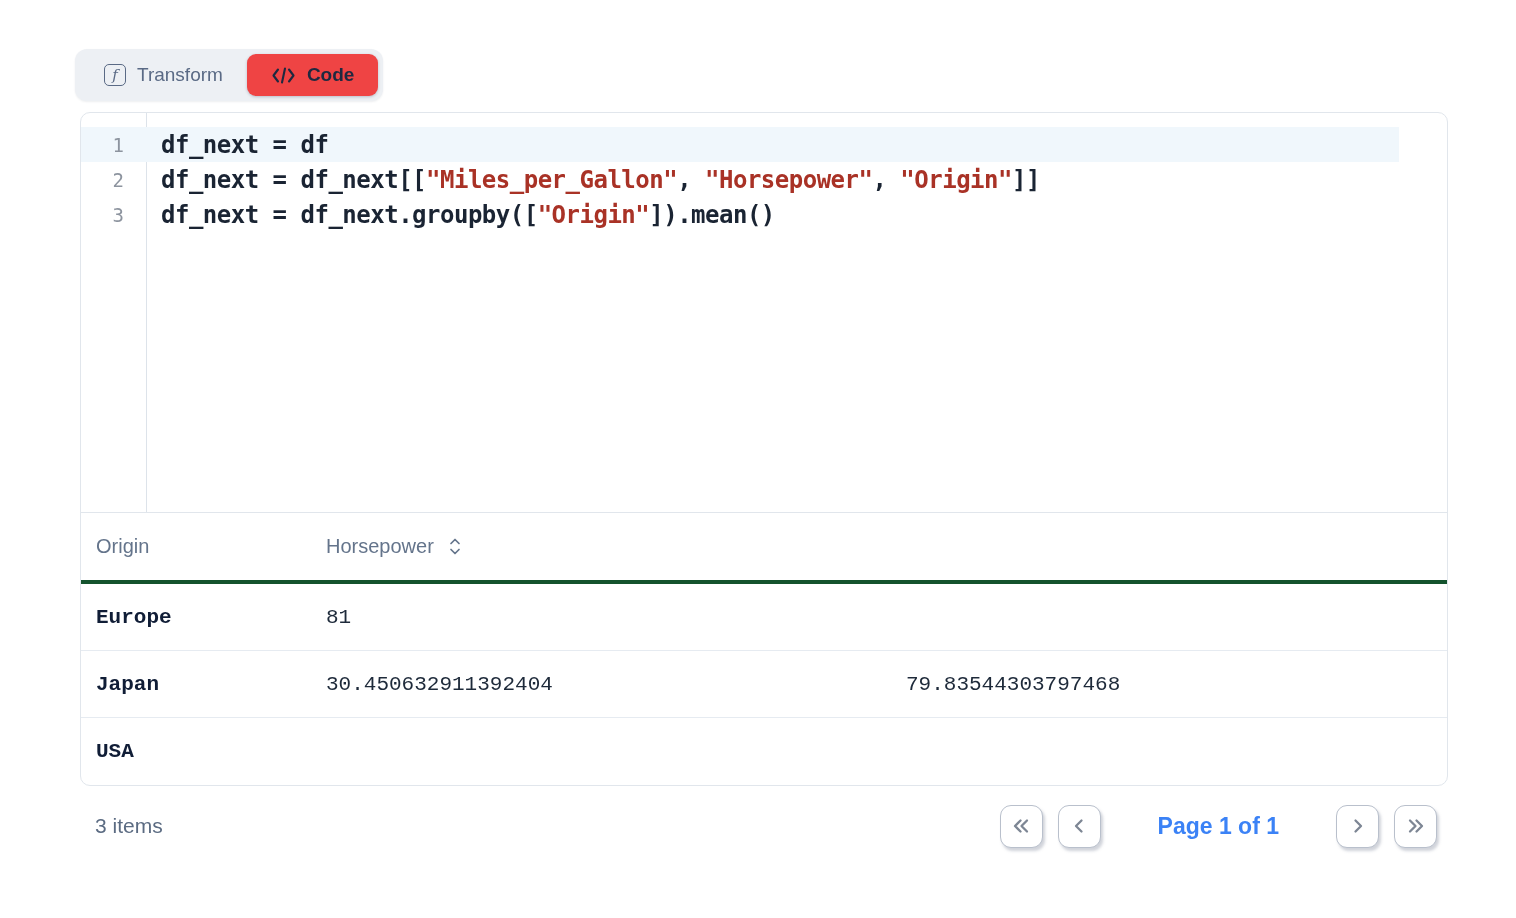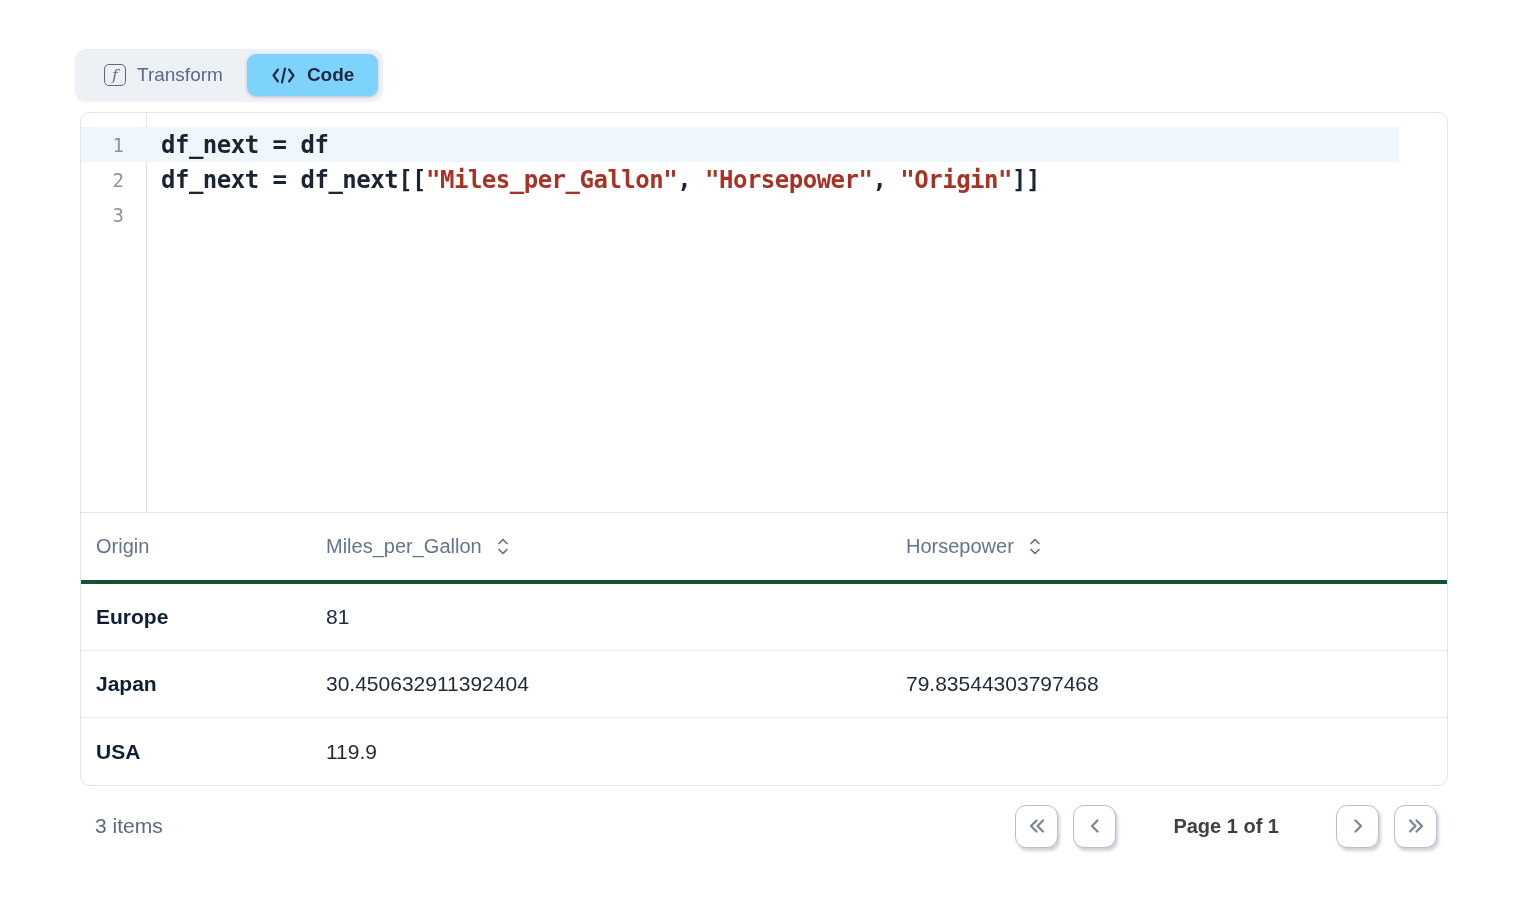--- a/index.html
+++ b/index.html
@@ -12,21 +12,21 @@
     background:#edf0f4; border-radius:12px; padding:0 5px;
     box-shadow:0 1px 2px rgba(30,40,70,.08);
   }
   .tab {
     display:flex; align-items:center; gap:11px;
     height:42px; padding:0 24px; border-radius:9px;
     font-size:19px; cursor:pointer; white-space:nowrap;
   }
   .tab-inactive { color:#5a6a85; font-weight:500; }
   .tab-active {
-    background:#7dd3fc; color:#1e2940; font-weight:600;
+    background:#ef4444; color:#1e2940; font-weight:600;
     box-shadow:0 1px 3px rgba(30,40,70,.25);
   }
   .fn-icon {
     width:22px; height:22px; border:1.6px solid #5a6a85; border-radius:5px;
     display:flex; align-items:center; justify-content:center;
     font-family:"DejaVu Serif", serif; font-style:italic; font-size:15px;
     color:#5a6a85; line-height:1;
   }
 
   
@@ -60,41 +60,41 @@
   }
   .tok-string { color:#a93226; }
 
   
   .thead, .trow {
     display:grid; grid-template-columns:230px 580px 1fr;
     padding-left:15px; align-items:center;
   }
   .thead { height:71px; border-bottom:4px solid #14532d; }
   .th { display:flex; align-items:center; gap:14px; color:#64748b; font-size:20px; font-weight:500; }
-  .trow { height:67px; border-bottom:1px solid #e6ebf1; }
+  .trow { height:67px; border-bottom:1px solid #e6ebf1;font-family:Liberation Mono, monospace; }
   .trow:last-child { border-bottom:none; }
   .td-origin { font-weight:700; color:#101d36; font-size:21px; }
   .td-num { color:#1e2a3a; font-size:21px; }
   .sort-icon { display:inline-flex; }
 
   
   .footer {
     position:absolute; left:80px; top:803px; width:1368px; height:46px;
     display:flex; align-items:center; padding:0 11px 0 15px;gap:32px;
   }
   .items-count { color:#5b6b82; font-size:21px; }
   .pager { margin-left:auto; display:flex; align-items:center; gap:15px; }
   .pg-btn {
     width:43px; height:43px; background:#fff;
     border:1.5px solid #b9c0cc; border-radius:11px;
     display:flex; align-items:center; justify-content:center;
     box-shadow:2px 3px 3px rgba(120,130,150,.35);
     cursor:pointer;
   }
-  .page-label { font-size:20px; font-weight:600; color:#404040; margin:0 42px; }
+  .page-label { font-size:23px; font-weight:600; color:#3b82f6; margin:0 42px; }
 </style>
 </head>
 <body>
 
 <div class="tabbar">
   <div class="tab tab-inactive">
     <span class="fn-icon">f</span>
     <span>Transform</span>
   </div>
   <div class="tab tab-active">
@@ -117,37 +117,29 @@
         <div class="code-line active">
           <span class="line-num">1</span>
           <span class="code-content"><span>df_next = df</span></span>
         </div>
         <div class="code-line">
           <span class="line-num">2</span>
           <span class="code-content"><span>df_next = df_next[[</span><span class="tok-string">"Miles_per_Gallon"</span><span>, </span><span class="tok-string">"Horsepower"</span><span>, </span><span class="tok-string">"Origin"</span><span>]]</span></span>
         </div>
         <div class="code-line">
           <span class="line-num">3</span>
+          <span class="code-content"><span>df_next = df_next.groupby([</span><span class="tok-string">"Origin"</span><span>]).mean()</span></span>
         </div>
       </div>
   </div>
 
   <div>
     <div class="thead">
       <div class="th">
         <span>Origin</span>
-      </div>
-      <div class="th">
-        <span>Miles_per_Gallon</span>
-        <span class="sort-icon">
-          <svg width="14" height="21" viewBox="0 0 14 21" fill="none" stroke="#64748b" stroke-width="1.7" stroke-linecap="round" stroke-linejoin="round">
-            <polyline points="3,7.5 7,3.5 11,7.5"></polyline>
-            <polyline points="3,13.5 7,17.5 11,13.5"></polyline>
-          </svg>
-        </span>
       </div>
       <div class="th">
         <span>Horsepower</span>
         <span class="sort-icon">
           <svg width="14" height="21" viewBox="0 0 14 21" fill="none" stroke="#64748b" stroke-width="1.7" stroke-linecap="round" stroke-linejoin="round">
             <polyline points="3,7.5 7,3.5 11,7.5"></polyline>
             <polyline points="3,13.5 7,17.5 11,13.5"></polyline>
           </svg>
         </span>
       </div>
@@ -157,21 +149,20 @@
           <div class="td-origin">Europe</div>
           <div class="td-num">81</div>
         </div>
         <div class="trow">
           <div class="td-origin">Japan</div>
           <div class="td-num">30.450632911392404</div>
           <div class="td-num">79.83544303797468</div>
         </div>
         <div class="trow">
           <div class="td-origin">USA</div>
-          <div class="td-num">119.9</div>
         </div>
       </div>
   </div>
 </div>
 
 <div class="footer">
   <span class="items-count">3 items</span>
   <div class="pager">
     <div class="pg-btn">
       <svg width="20" height="20" viewBox="0 0 20 20" fill="none" stroke="#7d8694" stroke-width="2.3" stroke-linecap="round" stroke-linejoin="round">

